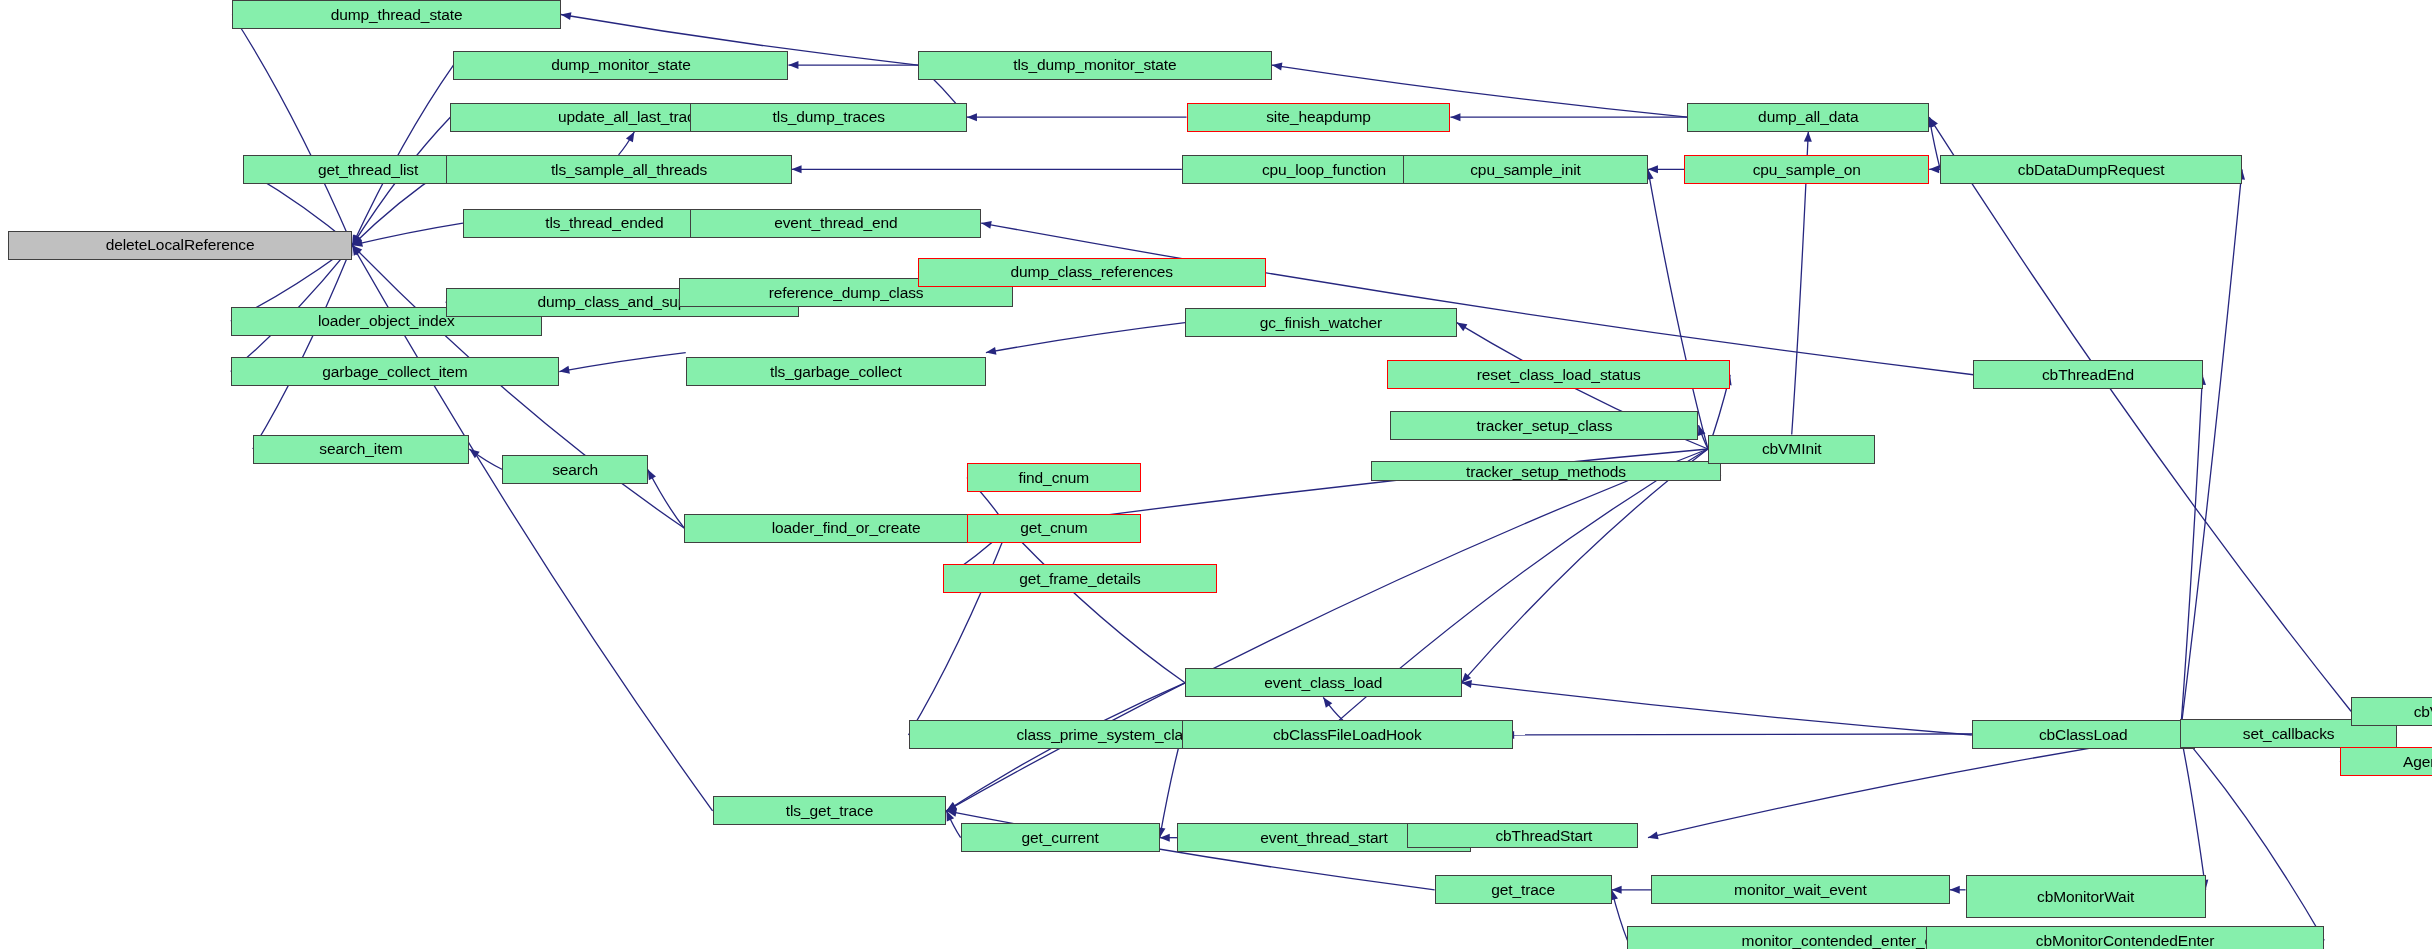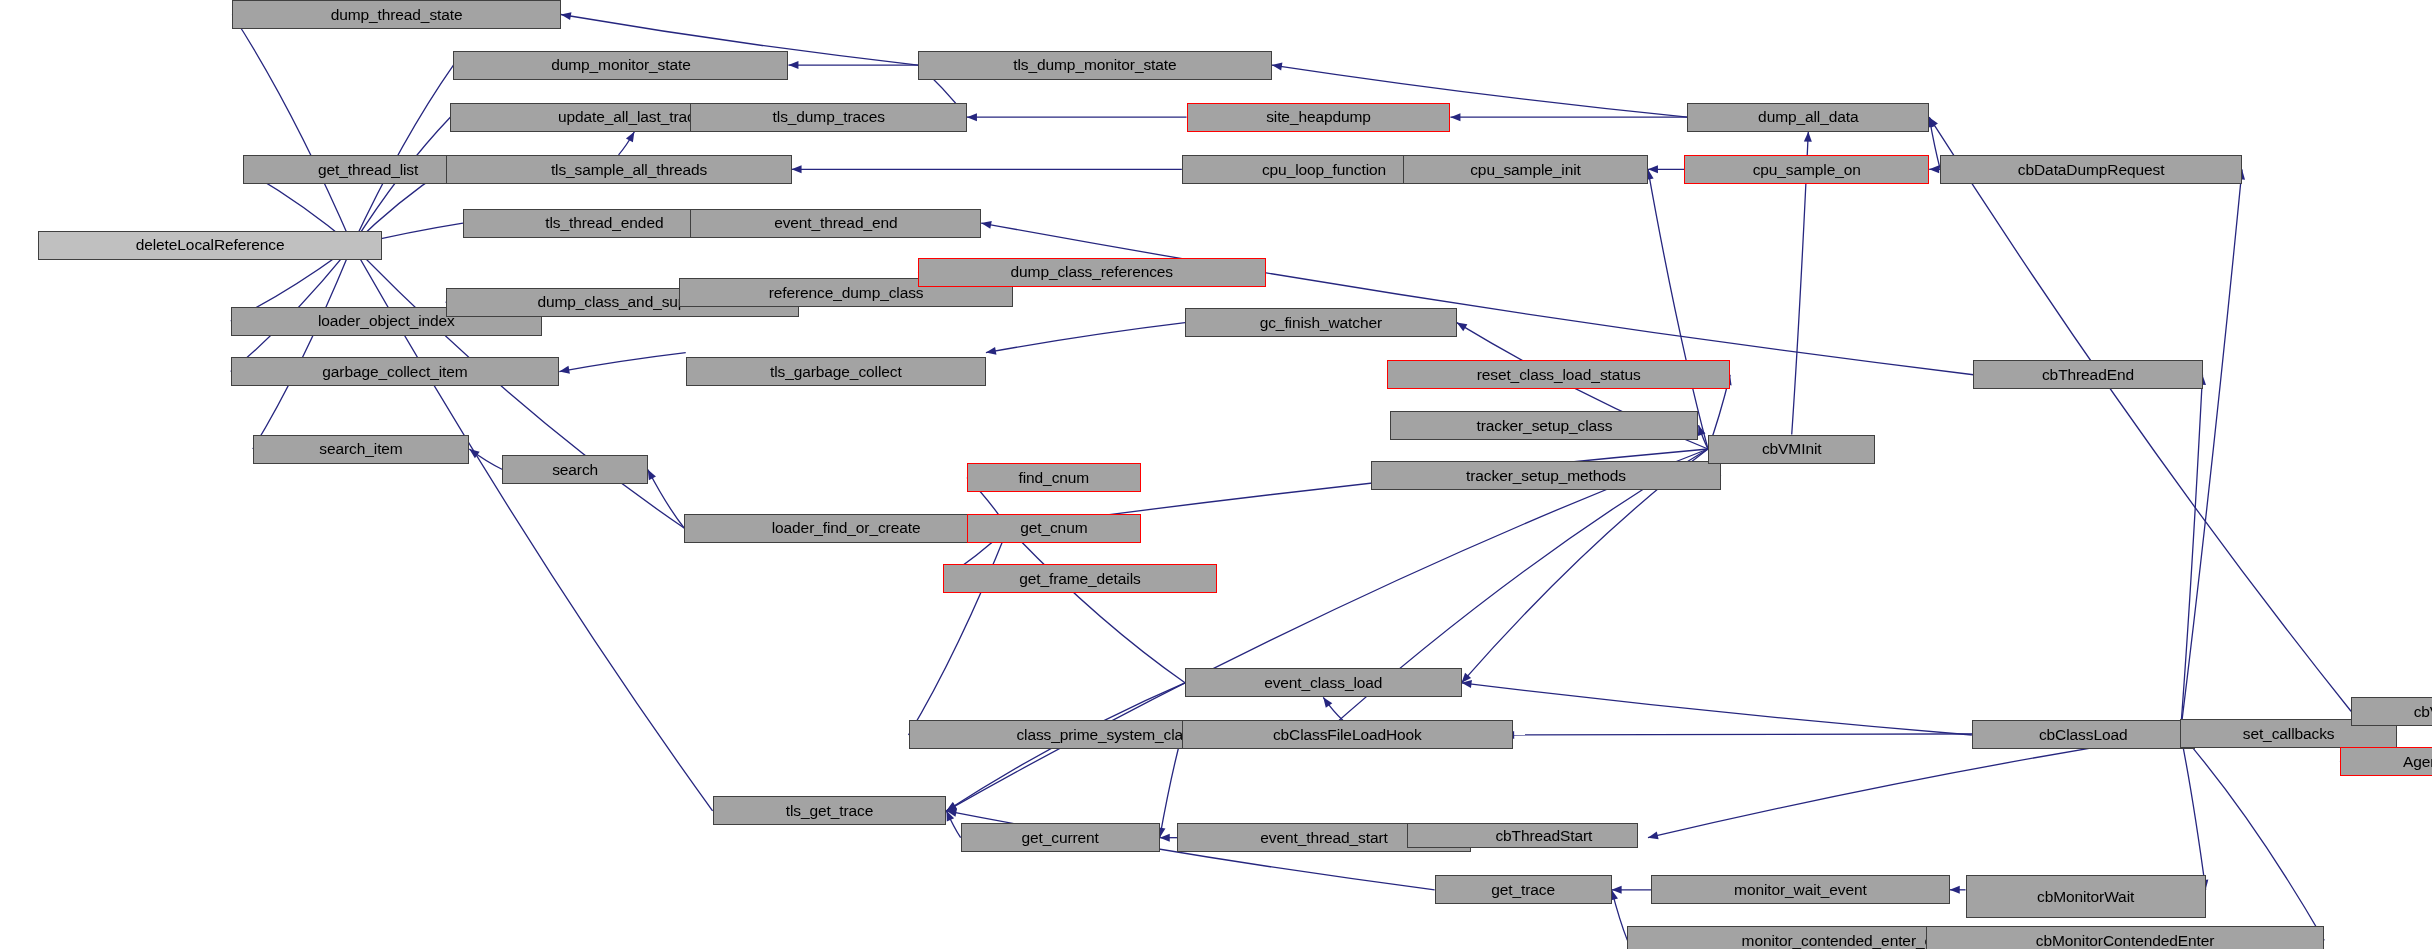--- a/index.html
+++ b/index.html
@@ -23,34 +23,33 @@
     pointer-events: none;
   }
   .node {
     position: absolute;
     box-sizing: border-box;
     display: flex;
     align-items: center;
     justify-content: center;
     height: 28px;
     border: 1px solid #404040;
-    background: #a3a3a3;
+    background: #86efac;
     color: #000000;
     font-size: 15.5px;
     line-height: 1;
     white-space: nowrap;
     letter-spacing: -0.1px;
   }
   .node.red {
     border-color: #ff0000;
   }
   .node.root {
     background: #c0c0c0;
     border-color: #404040;
-    margin-left: 30px;
   }
 </style>
 </head>
 <body>
 
 <div id="graph">
   <svg id="edge-layer" viewBox="0 0 2432 949" xmlns="http://www.w3.org/2000/svg">
       <path d="M232.26000000000002,14.5 Q292.3,106.772 352.34,245.18" fill="none" stroke="#26267f" stroke-width="1.3"></path>
       <polygon points="352.34,245.18 344.6907882000178,237.59781305697274 352.03001003658335,234.41413235161323" fill="#26267f"></polygon>
       <path d="M453.46000000000004,65.06 Q402.9,137.108 352.34,245.18" fill="none" stroke="#26267f" stroke-width="1.3"></path>
@@ -220,21 +219,21 @@
       <div class="node red" style="left: 966.96px; top: 462.94px; width: 173.8px; height: 29px;">find_cnum</div>
       <div class="node red" style="left: 966.96px; top: 513.5px; width: 173.8px; height: 29px;">get_cnum</div>
       <div class="node red" style="left: 943.26px; top: 564.06px; width: 273.34px; height: 29px;">get_frame_details</div>
       <div class="node" style="left: 917.98px; top: 50.56px; width: 353.92px; height: 29px;">tls_dump_monitor_state</div>
       <div class="node red" style="left: 1186.58px; top: 102.7px; width: 263.86px; height: 29px;">site_heapdump</div>
       <div class="node" style="left: 1181.84px; top: 154.84px; width: 284.4px; height: 29px;">cpu_loop_function</div>
       <div class="node" style="left: 1185px; top: 308.1px; width: 271.76px; height: 29px;">gc_finish_watcher</div>
       <div class="node" style="left: 1403.04px; top: 154.84px; width: 244.9px; height: 29px;">cpu_sample_init</div>
       <div class="node red" style="left: 1387.24px; top: 360.24px; width: 342.86px; height: 29px;">reset_class_load_status</div>
       <div class="node" style="left: 1390.4px; top: 410.8px; width: 308.1px; height: 29px;">tracker_setup_class</div>
-      <div class="node" style="left: 1371.44px; top: 461.36px; width: 349.18px; height: 29px;">tracker_setup_methods</div>
+      <div class="node" style="left: 1371.44px; top: 461.36px; width: 349.18px; height: 20px;">tracker_setup_methods</div>
       <div class="node" style="left: 1185px; top: 668.34px; width: 276.5px; height: 29px;">event_class_load</div>
       <div class="node" style="left: 908.5px; top: 720.48px; width: 413.96px; height: 29px;">class_prime_system_classes</div>
       <div class="node" style="left: 1181.84px; top: 720.48px; width: 331px; height: 29px;">cbClassFileLoadHook</div>
       <div class="node" style="left: 712.58px; top: 796.32px; width: 233.84px; height: 29px;">tls_get_trace</div>
       <div class="node" style="left: 960.64px; top: 823.18px; width: 199.08px; height: 29px;">get_current</div>
       <div class="node" style="left: 1177.1px; top: 823.18px; width: 293.88px; height: 29px;">event_thread_start</div>
       <div class="node" style="left: 1407px; top: 823.18px; width: 230.68px; height: 25px; padding-left: 43px;">cbThreadStart</div>
       <div class="node" style="left: 1434.64px; top: 875.32px; width: 176.96px; height: 29px;">get_trace</div>
       <div class="node" style="left: 1651.1px; top: 875.32px; width: 298.62px; height: 29px;">monitor_wait_event</div>
       <div class="node" style="left: 1627.4px; top: 925.88px; width: 448.72px; height: 29px;">monitor_contended_enter_event</div>

